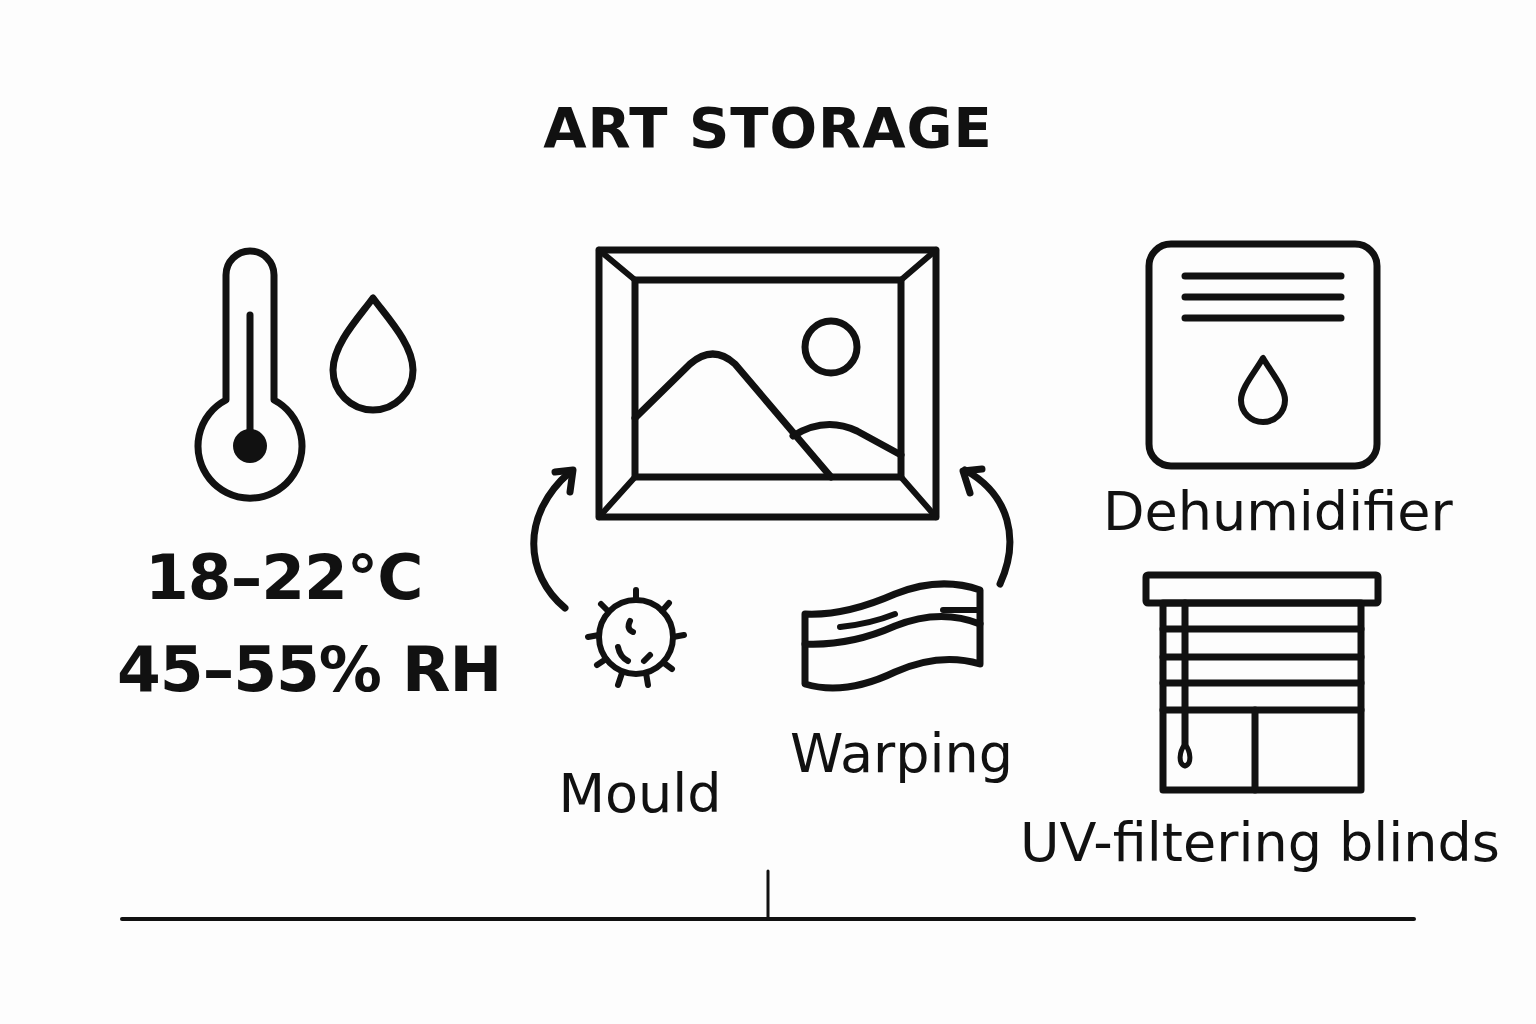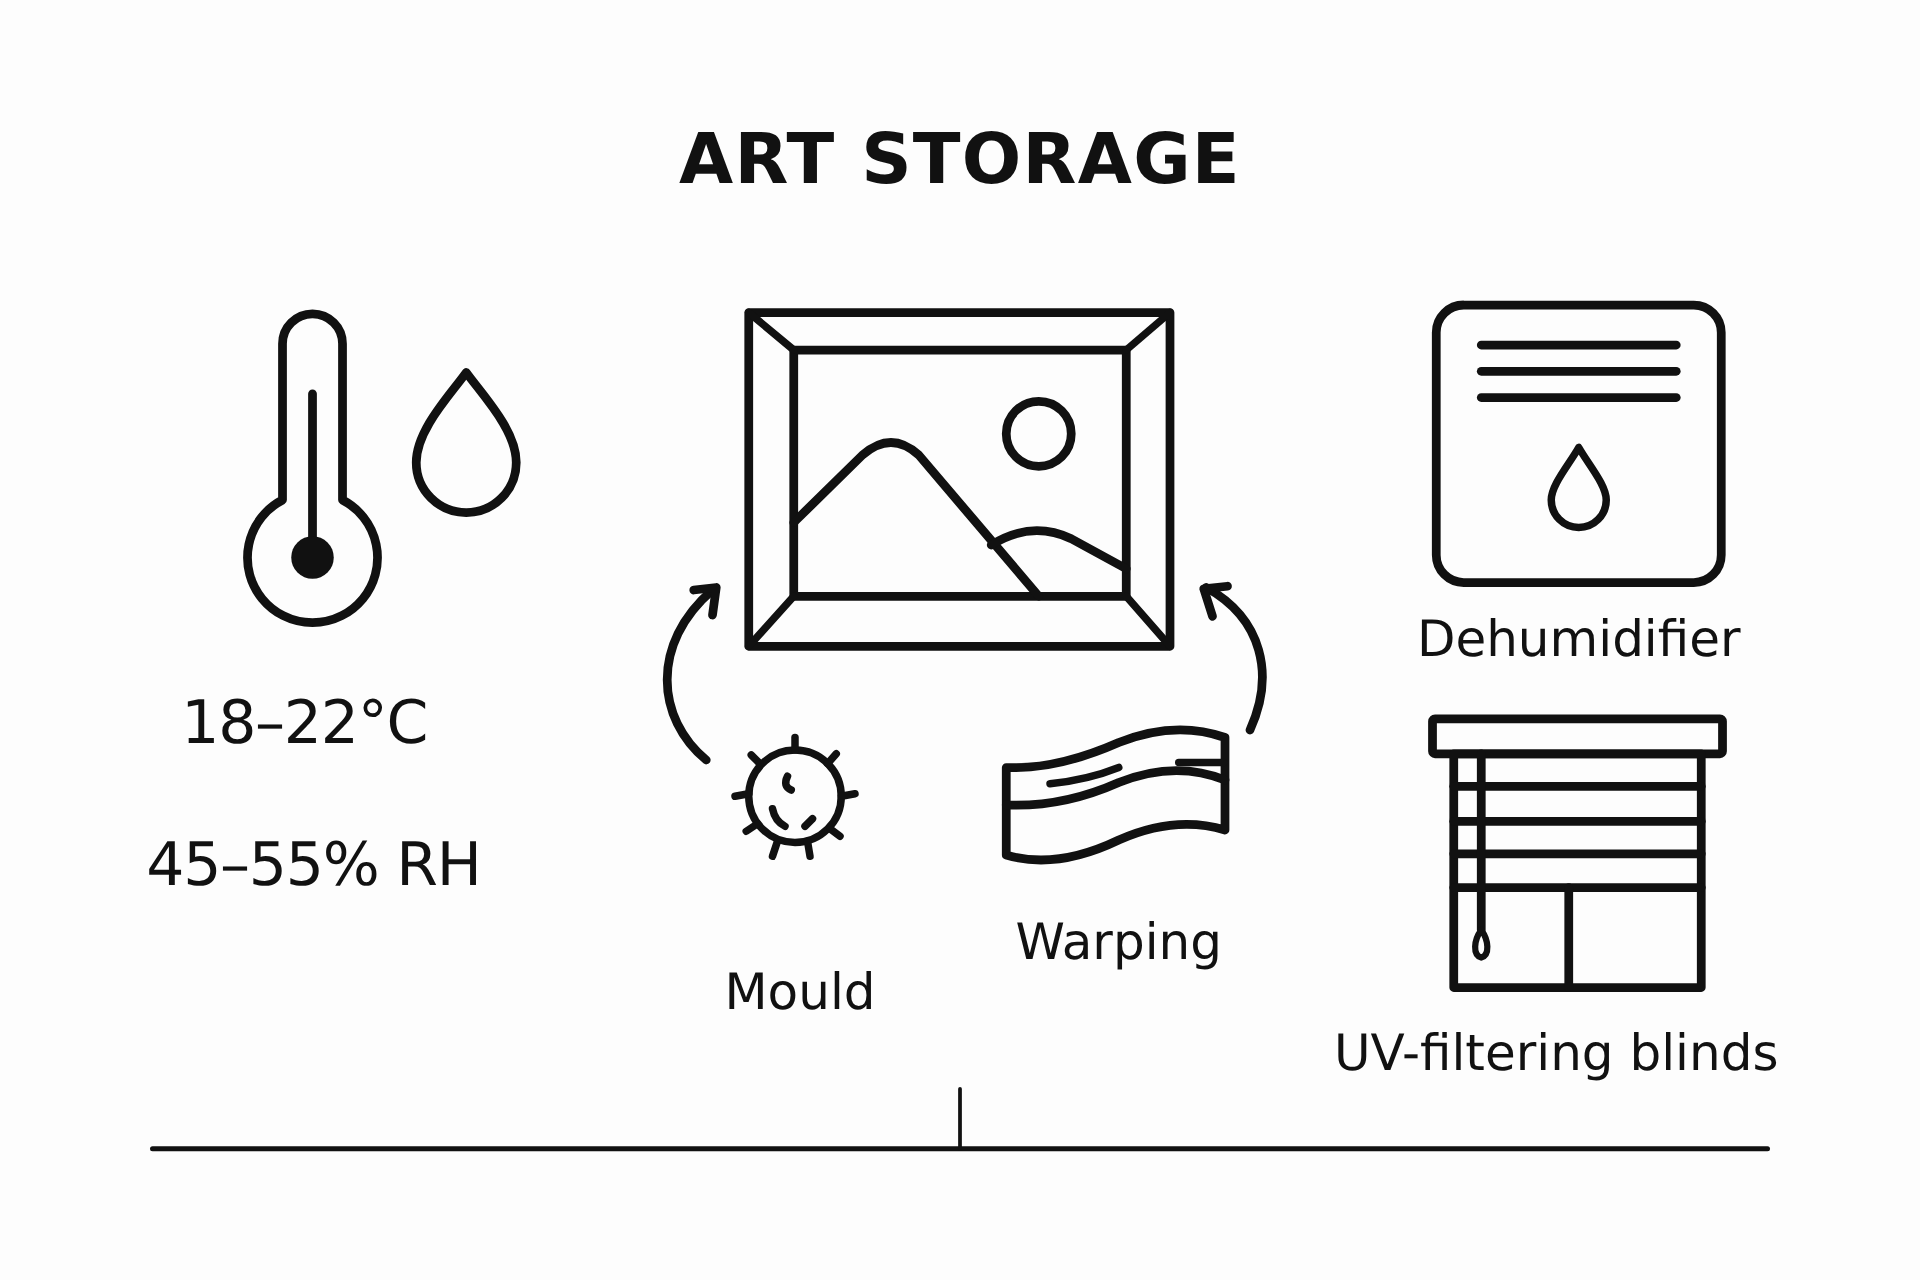--- a/index.html
+++ b/index.html
@@ -13,28 +13,28 @@
     }
     .abs { position: absolute; }
     .title {
       left: 0; width: 1536px; top: 78px;
       text-align: center;
       font-size: 56px; font-weight: bold;
       letter-spacing: 1px;
       line-height: 100px;
     }
     .cond-line {
-      font-weight: normal;
-      font-size: 48px;
+      font-weight: bold;
+      font-size: 63px;
       line-height: 80px;
       white-space: nowrap;
       letter-spacing: -1px;
     }
     .label {
-      font-size: 40px;
+      font-size: 54px;
       line-height: 54px;
       white-space: nowrap;
       text-align: center;
     }
     svg { position: absolute; overflow: visible; }
     svg .s { fill: none; stroke: #111; stroke-linecap: round; stroke-linejoin: round; }
   </style>
 </head>
 <body>
 
@@ -43,21 +43,21 @@
 <svg style="left:190px;top:235px;" width="120" height="265" viewBox="0 0 120 265">
   <path class="s" stroke-width="7" d="M36 165 L36 40 A24 24 0 0 1 84 40 L84 165 A52 52 0 1 1 36 165 Z"></path>
   <line class="s" stroke-width="7" x1="60" y1="80" x2="60" y2="200"></line>
   <circle cx="60" cy="211" r="17" fill="#111"></circle>
 </svg>
 <svg style="left:325px;top:292px;" width="100" height="130" viewBox="0 0 100 130">
   <path class="s" stroke-width="7" d="M48 6 C35 24 8 52 8 78 A40 40 0 0 0 88 78 C88 52 61 24 48 6 Z"></path>
 </svg>
 
 <div class="abs cond-line" style="left:145px;top:538px;">18–22°C</div>
-<div class="abs cond-line" style="left:117px;top:652px;">45–55% RH</div>
+<div class="abs cond-line" style="left:117px;top:630px;">45–55% RH</div>
 
 <svg style="left:595px;top:246px;" width="345" height="275" viewBox="0 0 345 275">
   <rect class="s" stroke-width="7" x="4" y="4" width="337" height="267"></rect>
   <rect class="s" stroke-width="7" x="40" y="34" width="266" height="197"></rect>
   <line class="s" stroke-width="6" x1="4" y1="4" x2="40" y2="34"></line>
   <line class="s" stroke-width="6" x1="341" y1="4" x2="306" y2="34"></line>
   <line class="s" stroke-width="6" x1="4" y1="271" x2="40" y2="231"></line>
   <line class="s" stroke-width="6" x1="341" y1="271" x2="306" y2="231"></line>
   <circle class="s" stroke-width="7" cx="236" cy="101" r="26"></circle>
   <path class="s" stroke-width="7" d="M40 172 L95 118 Q118 98 140 118 L236 231"></path>

